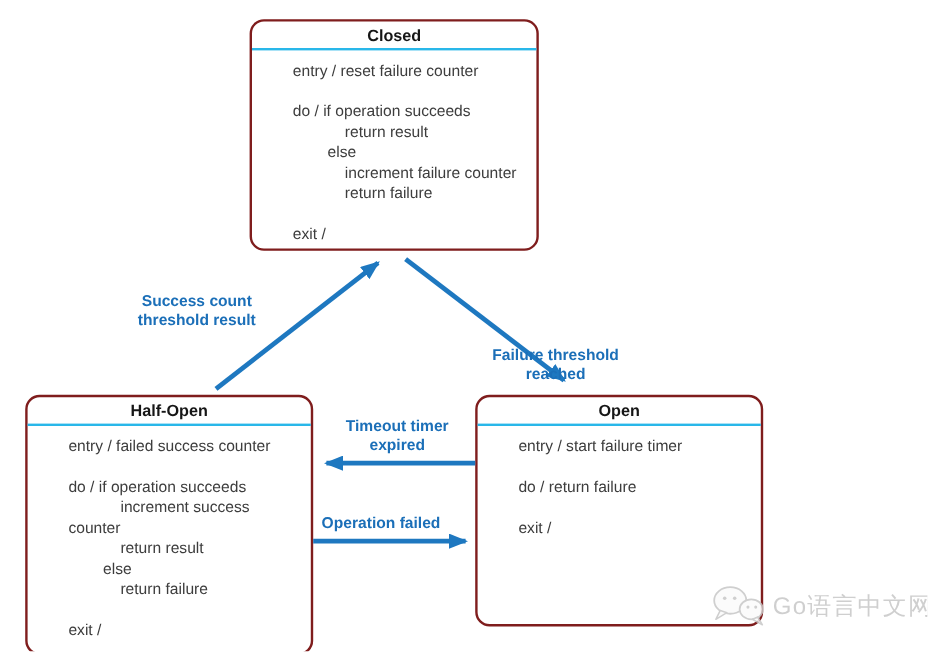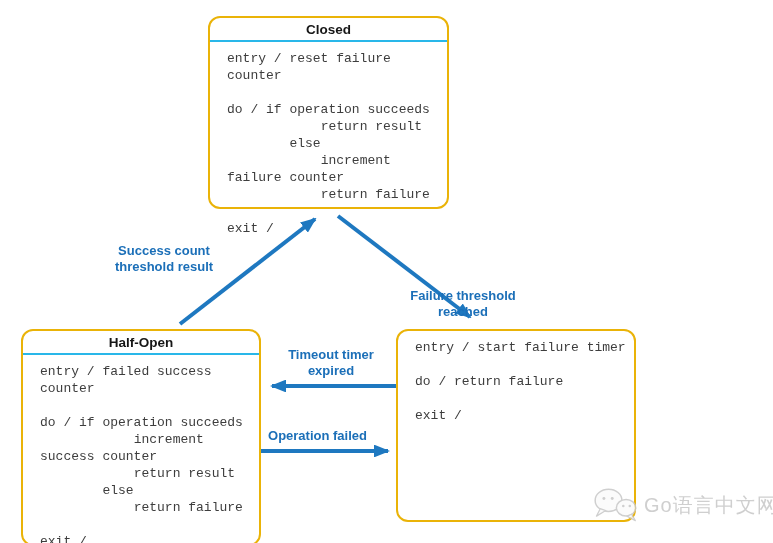--- a/index.html
+++ b/index.html
@@ -1,31 +1,30 @@
 <!DOCTYPE html>
 <html><head>
 <meta charset="utf-8">
 <style>
   html,body{margin:0;padding:0;background:#ffffff;}
   .canvas{
     position:relative;width:773px;height:543px;background:#ffffff;
     font-family:"Liberation Sans",sans-serif;overflow:hidden;
   }
   .state{
-    position:absolute;background:#ffffff;border:2px solid #eab308;
+    position:absolute;background:#ffffff;border:2px solid #7f1d1d;
     border-radius:12px;box-sizing:border-box;z-index:1;
   }
   .state-title{
     font-weight:bold;font-size:13.5px;color:#161616;text-align:center;
     padding:4px 0 3px 0;border-bottom:2px solid #29b7e9;
   }
   .state-body{
-    padding:8px 6px 0 17px;font-size:13px;line-height:17px;color:#3d3d3d;
+    padding:8px 6px 0 34px;font-size:13px;line-height:17px;color:#3d3d3d;
     white-space:pre-wrap;
-    font-family:Liberation Mono, monospace;
   }
   #state-closed{left:208px;top:16px;width:241px;height:193px;}
   #state-half-open{left:21px;top:329px;width:240px;height:217px;}
   #state-open{left:396px;top:329px;width:240px;height:193px;}
   .arrow-layer{
     position:absolute;left:0;top:0;width:773px;height:543px;
     z-index:5;pointer-events:none;
   }
   .tlabel{
     position:absolute;z-index:6;font-weight:bold;font-size:13px;line-height:16px;
@@ -81,20 +80,21 @@
 do / if operation succeeds
             increment success counter
             return result
         else
             return failure
 
 exit /</div>
   </div>
 
   <div class="state" id="state-open">
+    <div class="state-title">Open</div>
     <div class="state-body">entry / start failure timer
 
 do / return failure
 
 exit /</div>
   </div>
 
   <div class="tlabel" id="label-success">Success count
 threshold result</div>
   <div class="tlabel" id="label-failure">Failure threshold

